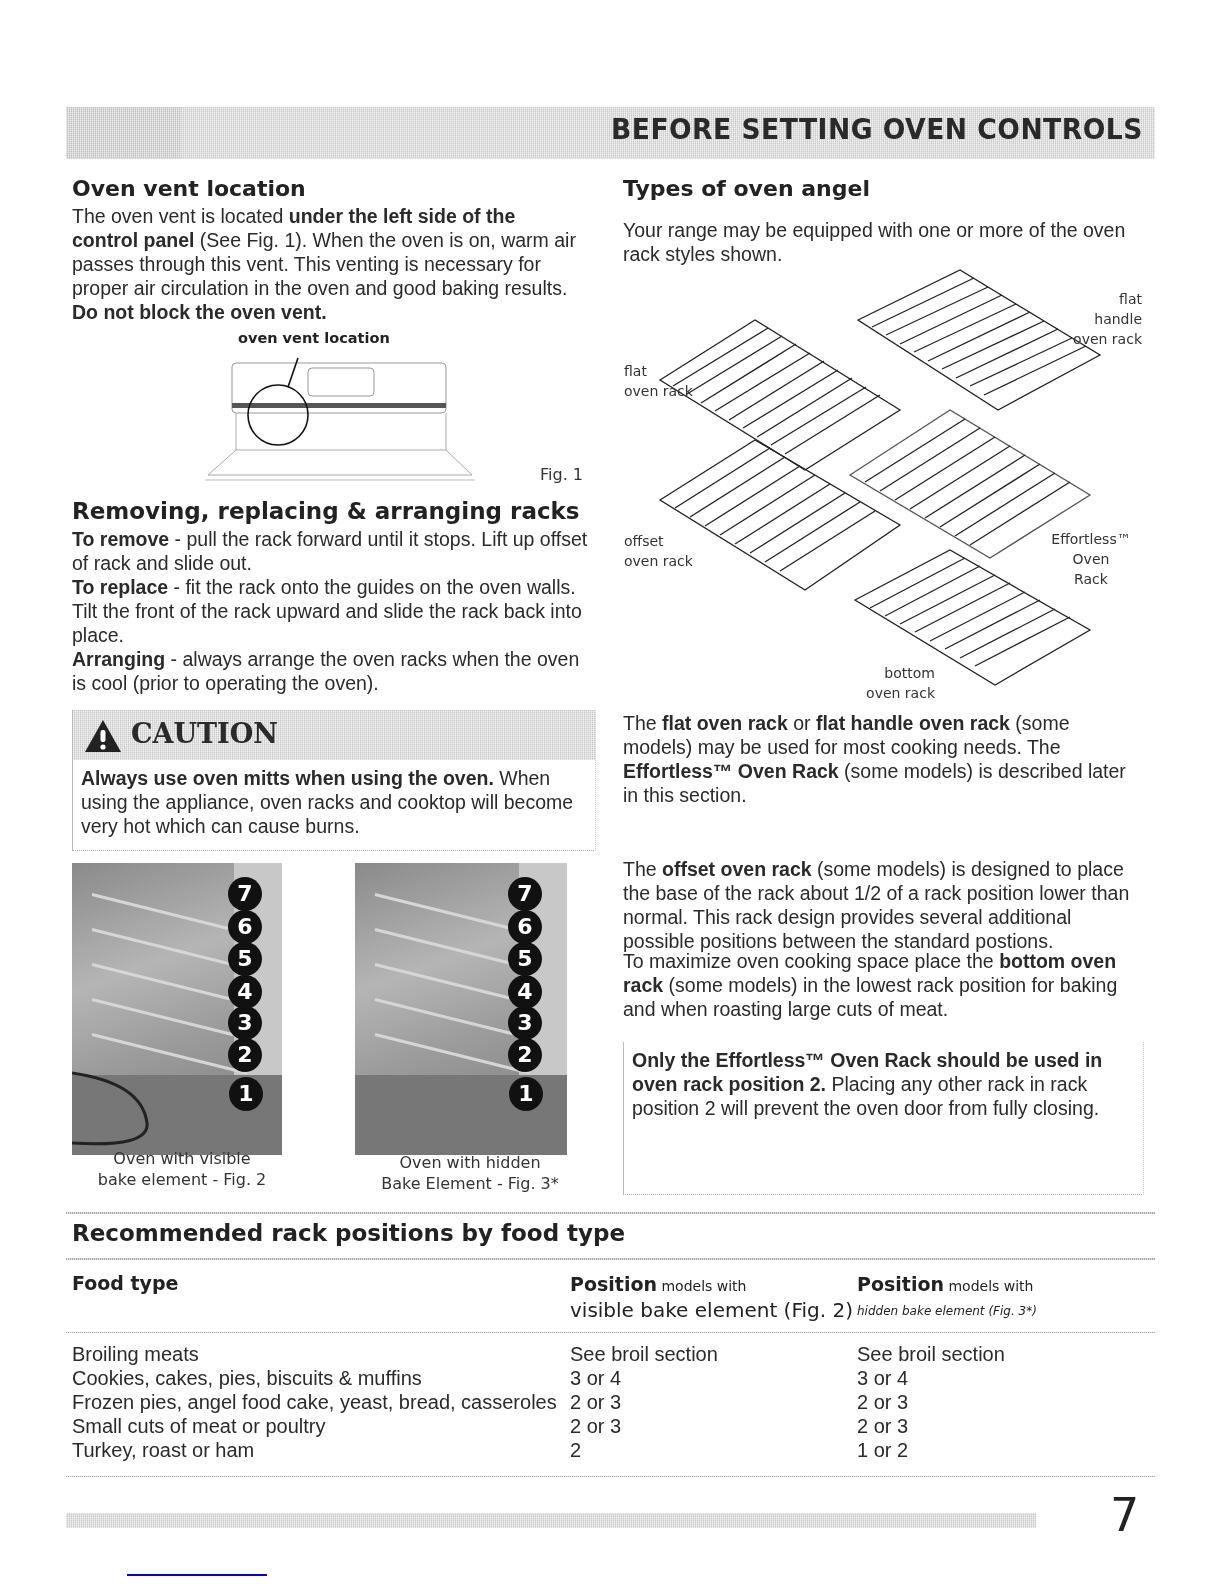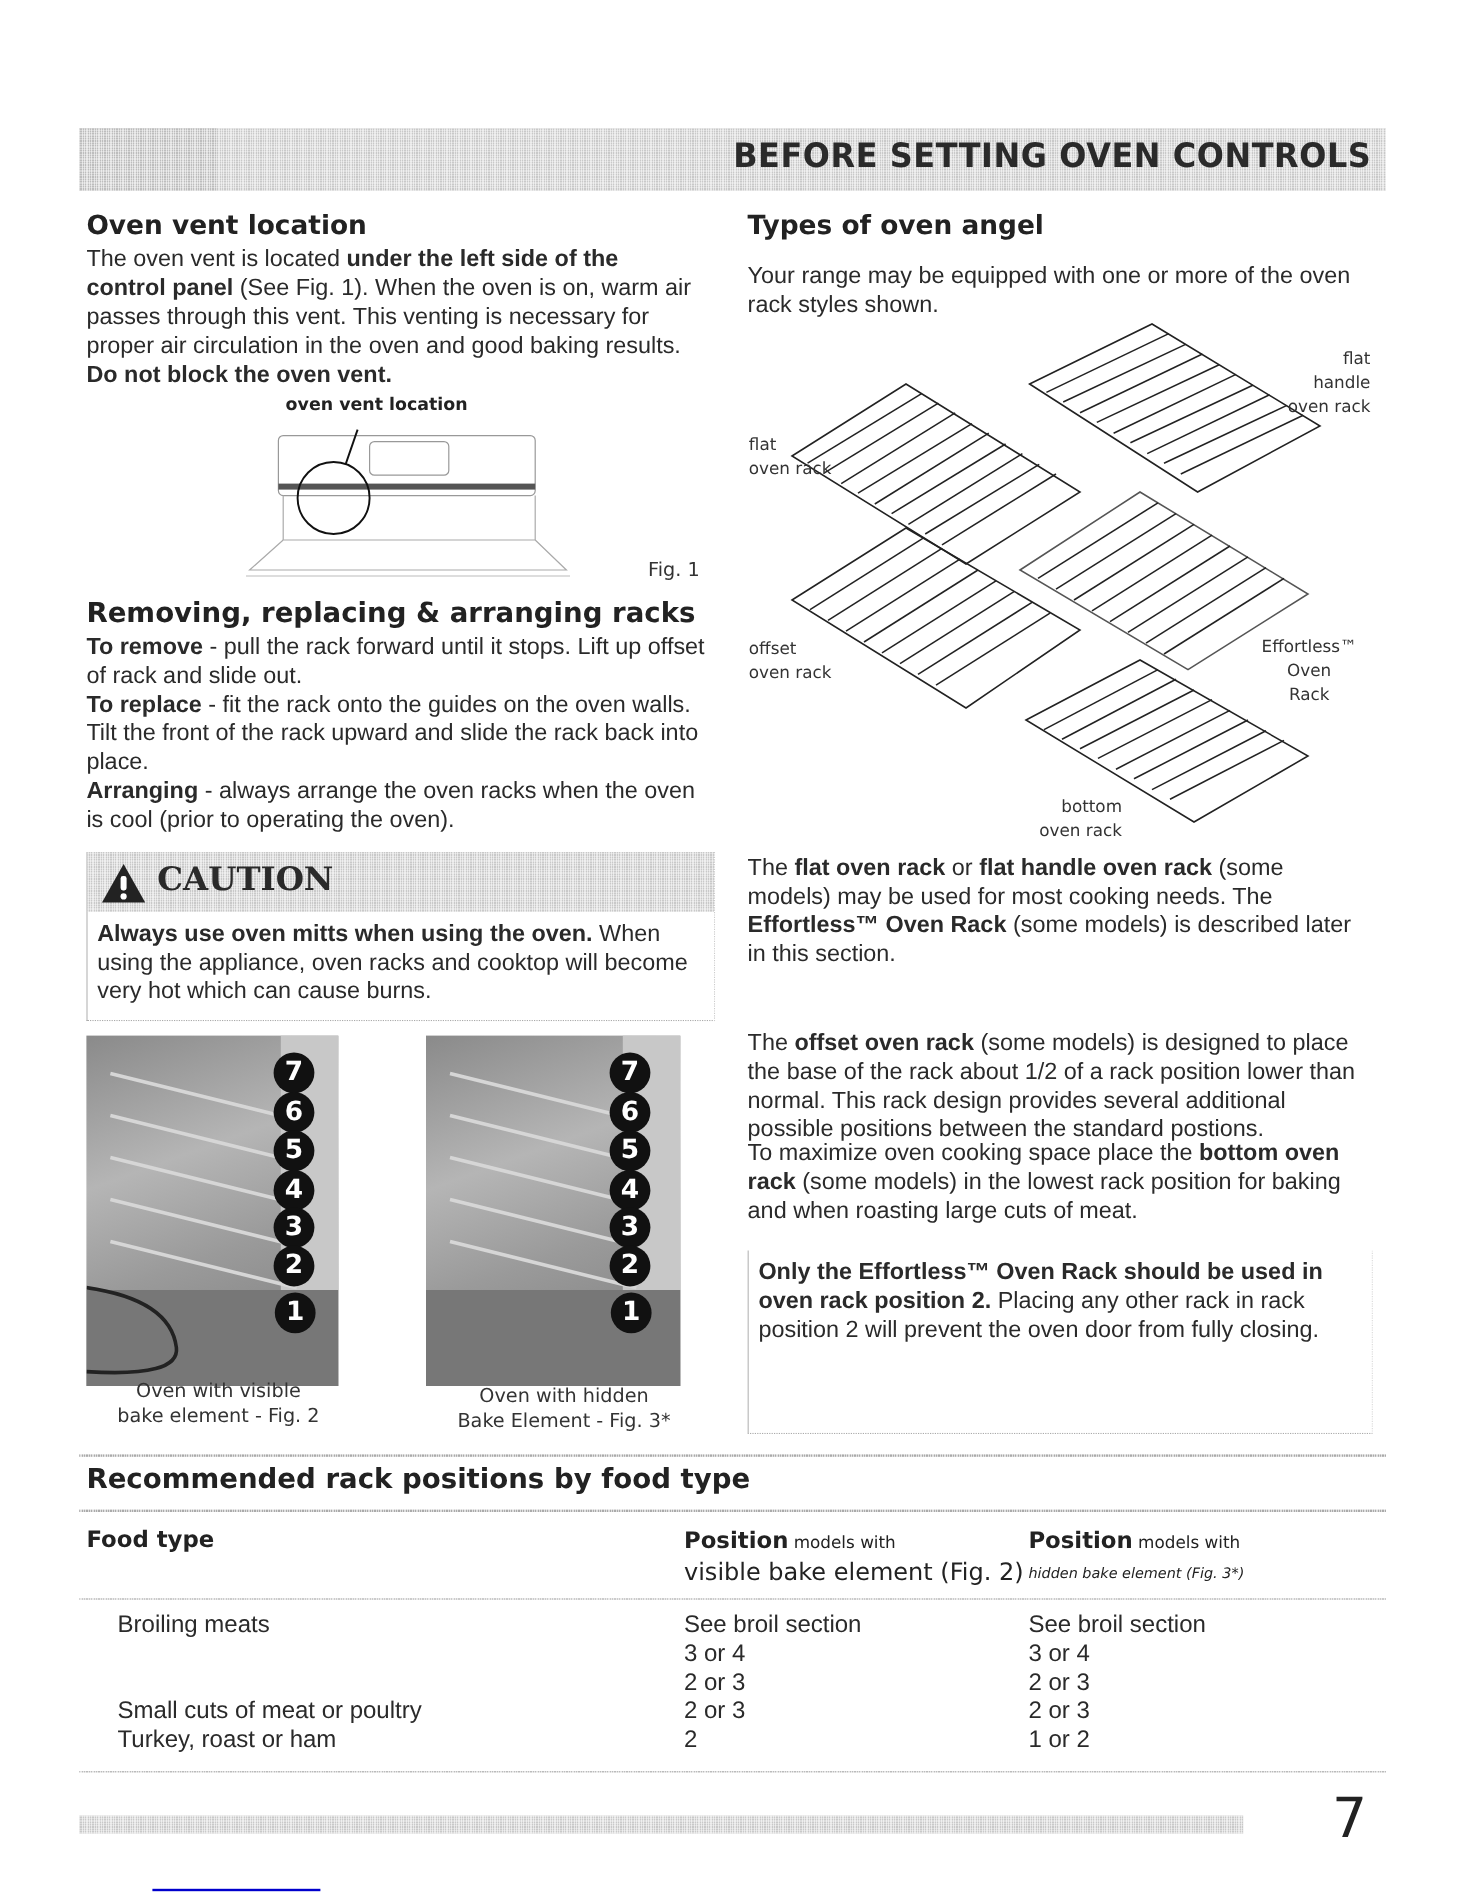--- a/index.html
+++ b/index.html
@@ -17,21 +17,21 @@
   .abs { position: absolute; }
   .small { font-size: 14px; color:#333; }
   .caption { font-size: 16px; text-align:center; line-height: 21px; color:#333; }
   .callout { position:absolute; border-left: 1px solid #bbb; border-bottom: 1px dotted #aaa; border-right:1px dotted #ccc; }
   .callout .hdr { height: 50px; position:relative; }
   .callout .hdr .label { position:absolute; left:58px; top:8px; font-family:"DejaVu Serif", serif; font-weight:bold; font-size:27px; color:#2a2a2a;text-align:center; }
   .callout .content { padding: 6px 8px; }
   .rule { position:absolute; height: 2px; background: repeating-linear-gradient(90deg,#aaa 0 1px,#ddd 1px 2px); }
   .table-row { position:absolute; left:72px; width:1080px; height:24px; font-family:"Liberation Sans", sans-serif; font-size:20px; color:#2a2a2a; }
   .table-row span { position:absolute; top:0; }
-  .c1 { left:0;margin-left:26px; } .c2 { left:498px; } .c3 { left:785px; }
+  .c1 { left:0; } .c2 { left:498px; } .c3 { left:785px; }
   .badge { width:34px; height:34px; border-radius:50%; background:#111; color:#fff; font-weight:bold; font-size:22px;
            text-align:center; line-height:34px; position:absolute; font-family:"DejaVu Sans", sans-serif; }
   .photo { position:absolute; background:
       linear-gradient(160deg, #8a8a8a 0%, #b5b5b5 35%, #9a9a9a 60%, #7a7a7a 100%); overflow:hidden; }
   .photo .wall { position:absolute; right:0; top:0; width:48px; height:100%; background:#c8c8c8; }
   .photo .shelf { position:absolute; height:3px; background:#d6d6d6; transform: rotate(14deg); transform-origin:left; }
   .photo .floor { position:absolute; left:0; bottom:0; width:100%; height:80px; background:#777; }
 </style>
 </head>
 <body>
@@ -239,24 +239,26 @@
   <span style="font-size:12px;font-style:italic;">hidden bake element (Fig. 3*)</span>
 </div>
 <div class="rule" style="left:66px; top:1332px; width:1089px; height:1px;"></div>
 
 <div class="table-row" style="top:1343px;">
   <span class="c1">Broiling meats</span>
   <span class="c2">See broil section</span>
   <span class="c3">See broil section</span>
 </div>
 <div class="table-row" style="top:1367px;">
+  <span class="c1">Cookies, cakes, pies, biscuits &amp; muffins</span>
   <span class="c2">3 or 4</span>
   <span class="c3">3 or 4</span>
 </div>
 <div class="table-row" style="top:1391px;">
+  <span class="c1">Frozen pies, angel food cake, yeast, bread, casseroles</span>
   <span class="c2">2 or 3</span>
   <span class="c3">2 or 3</span>
 </div>
 <div class="table-row" style="top:1415px;">
   <span class="c1">Small cuts of meat or poultry</span>
   <span class="c2">2 or 3</span>
   <span class="c3">2 or 3</span>
 </div>
 <div class="table-row" style="top:1439px;">
   <span class="c1">Turkey, roast or ham</span>

